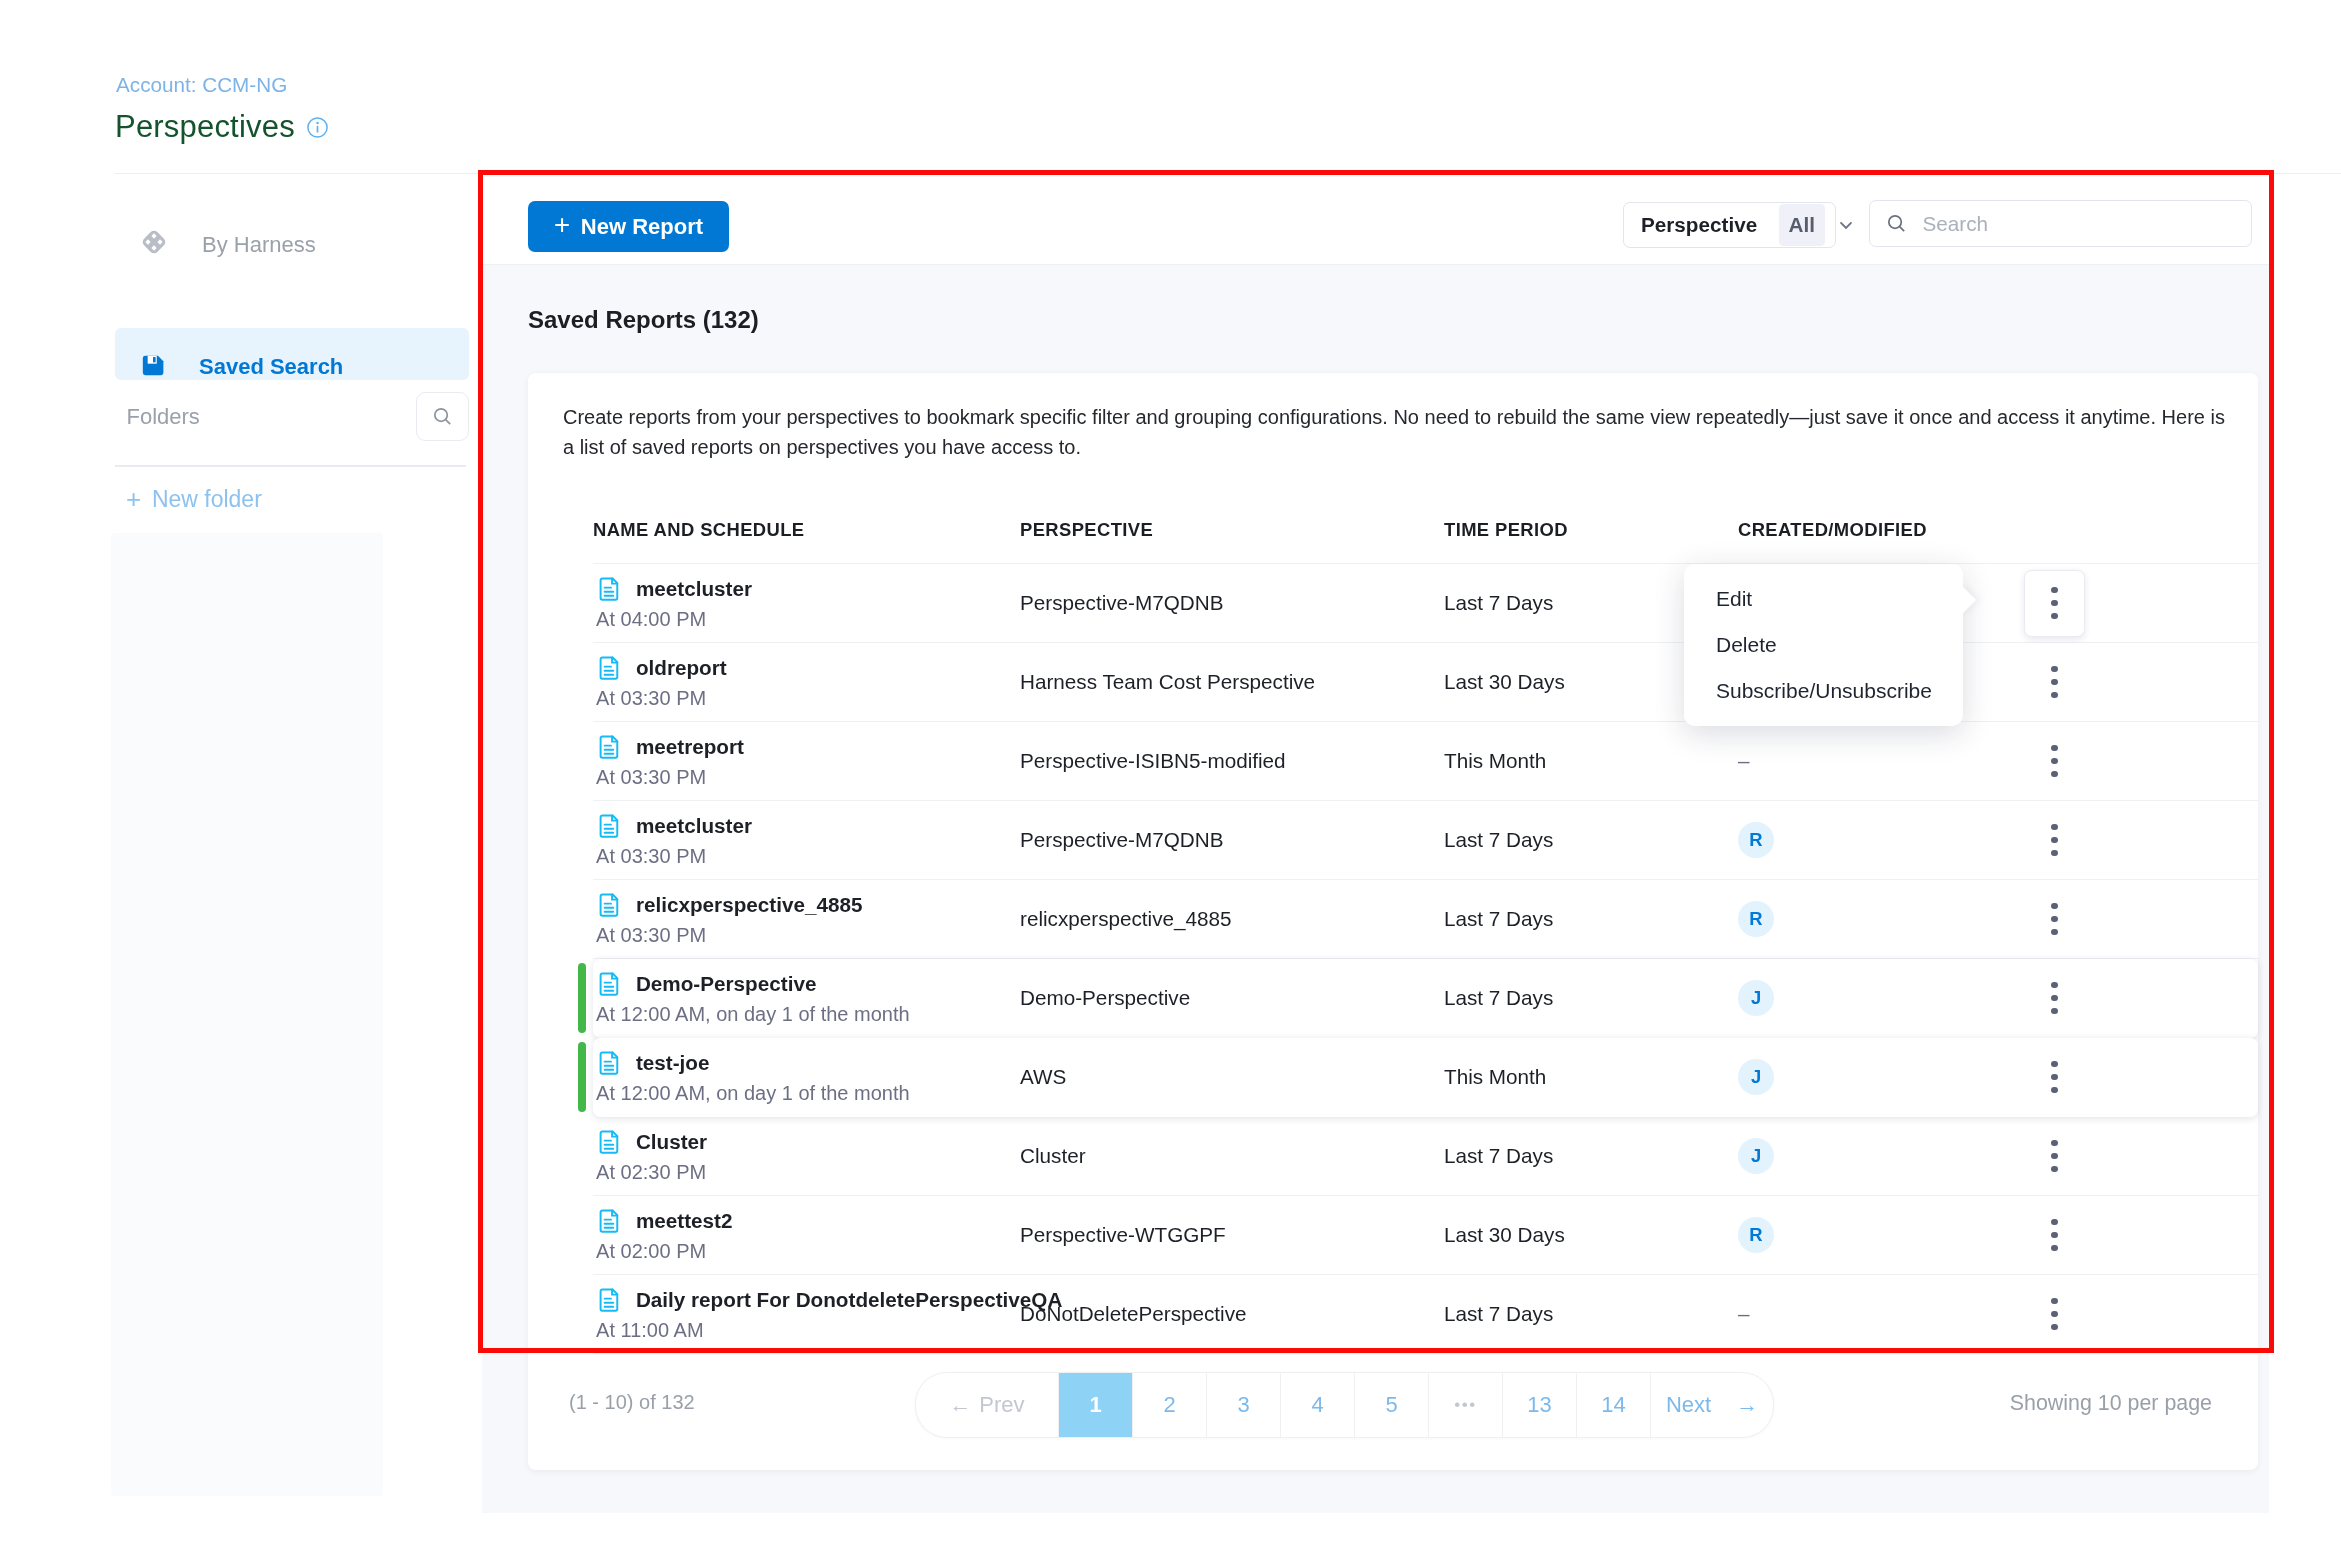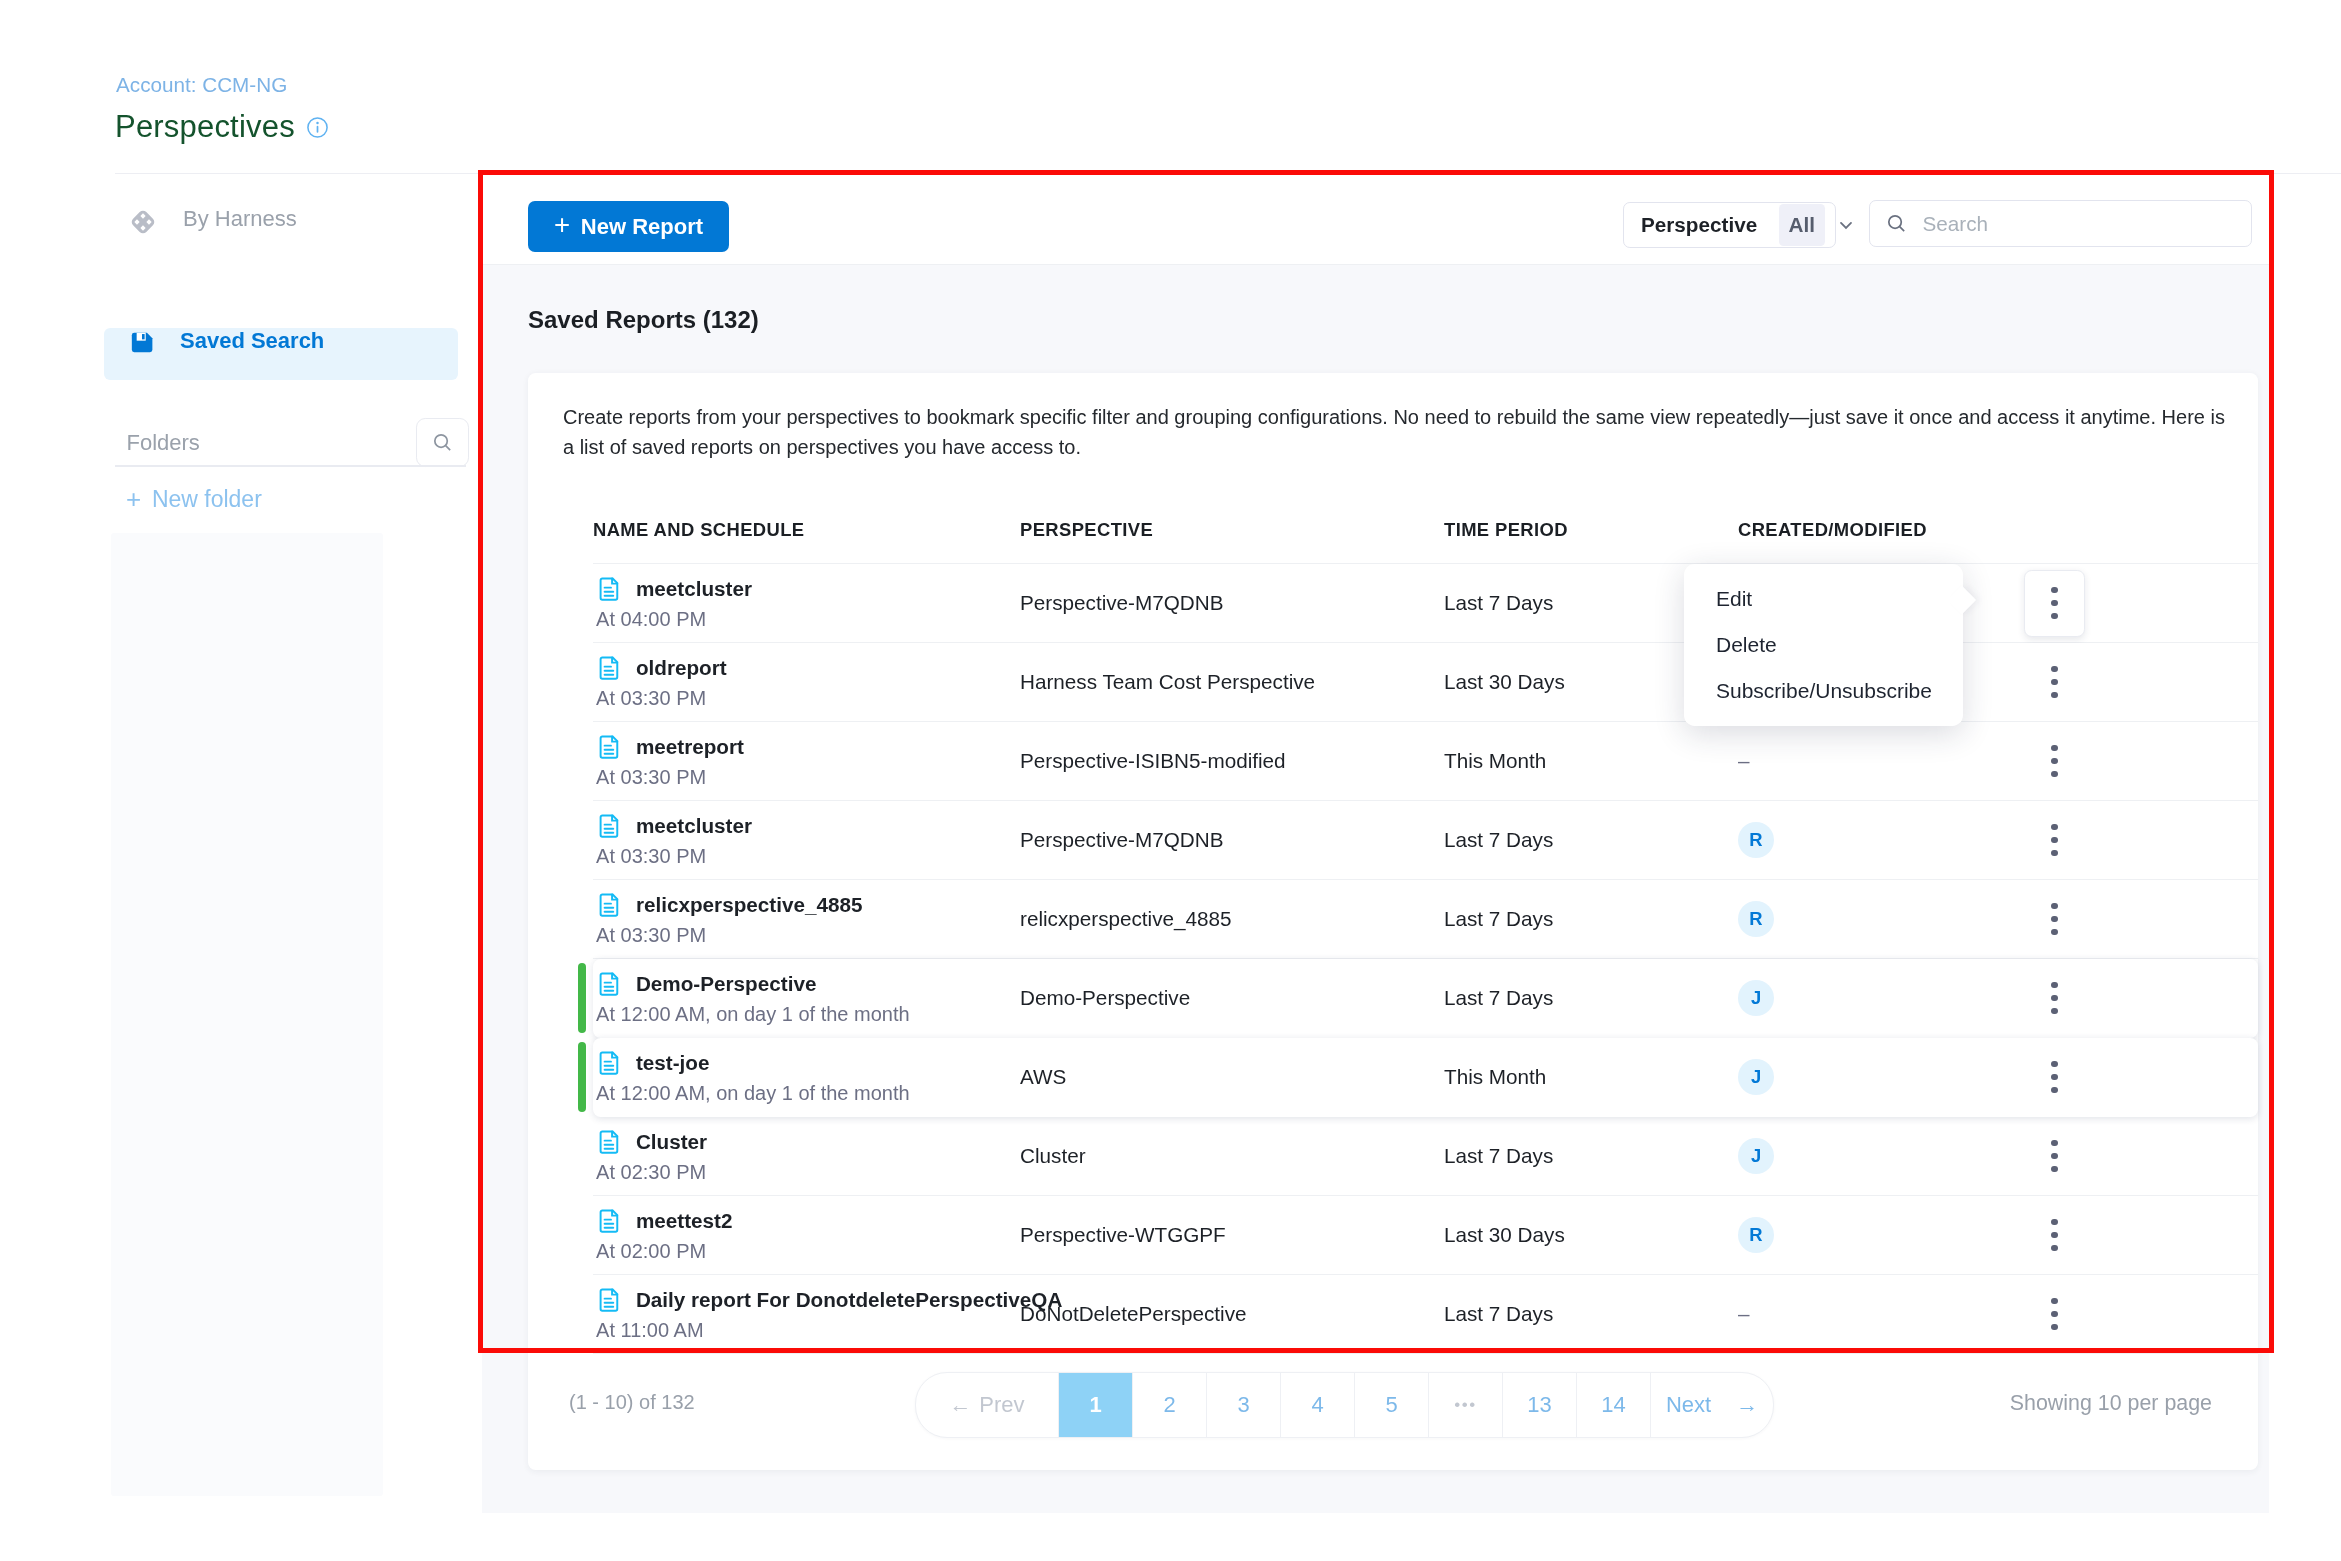--- a/index.html
+++ b/index.html
@@ -6,25 +6,25 @@
   #page{position:relative;width:2342px;height:1561px;background:#fff;overflow:hidden;}
   .abs{position:absolute;}
 
   
   #acct-link{left:116px;top:73px;font-size:20.7px;color:#7db3e6;cursor:pointer;}
   #page-title-row{left:115px;top:109px;display:flex;align-items:center;gap:10.7px;}
   #page-title{font-size:31px;font-weight:400;color:#14532d;letter-spacing:0.2px;}
   #header-divider{left:115px;top:173px;width:2227px;height:0.8px;background:#edeef3;}
 
   
-  .side-item{left:104px;width:354px;height:52px;display:flex;align-items:flex-start;gap:24px;padding-left:23px;box-sizing:border-box;border-radius:6.1px;cursor:pointer;}
+  .side-item{left:115px;width:354px;height:52px;display:flex;align-items:flex-end;gap:32px;padding-left:23px;box-sizing:border-box;border-radius:6.1px;cursor:pointer;}
   .side-item .lbl{font-size:22px;color:#9aa1ab;}
   .side-item.active{background:#e7f4fd;}
   .side-item.active .lbl{color:#0278d5;font-weight:600;}
-  #folders-row{left:115px;top:418px;width:354px;display:flex;align-items:center;justify-content:space-between;}
+  #folders-row{left:115px;top:392px;width:354px;display:flex;align-items:center;justify-content:space-between;}
   #folders-label{font-size:22px;color:#9aa1ab;padding-left:11.5px;}
   #folder-search-btn{width:51px;height:47px;border:1.5px solid #e9ebf1;border-radius:9.2px;background:#fff;display:flex;align-items:center;justify-content:center;cursor:pointer;}
   #sidebar-divider{left:115px;top:465px;width:351px;height:1.5px;background:#e9ebf1;}
   #new-folder{left:126px;top:484px;display:flex;align-items:center;gap:10.7px;font-size:23px;color:#8cc2ef;cursor:pointer;}
   #sidebar-skeleton{left:111px;top:533px;width:272px;height:963px;background:#fafbfd;border-radius:3.1px;}
 
   
   #main-section{left:482px;top:265px;width:1787px;height:1248px;background:#f7f8fb;}
   #topbar-divider{left:483px;top:264px;width:1786px;height:0.8px;background:#eef0f3;}
   #new-report-btn{left:528px;top:201px;height:51px;padding:0 26px;background:#0278d5;border:none;border-radius:6.9px;color:#fff;font-size:22px;font-weight:700;display:flex;align-items:center;gap:10.7px;cursor:pointer;font-family:inherit;}

